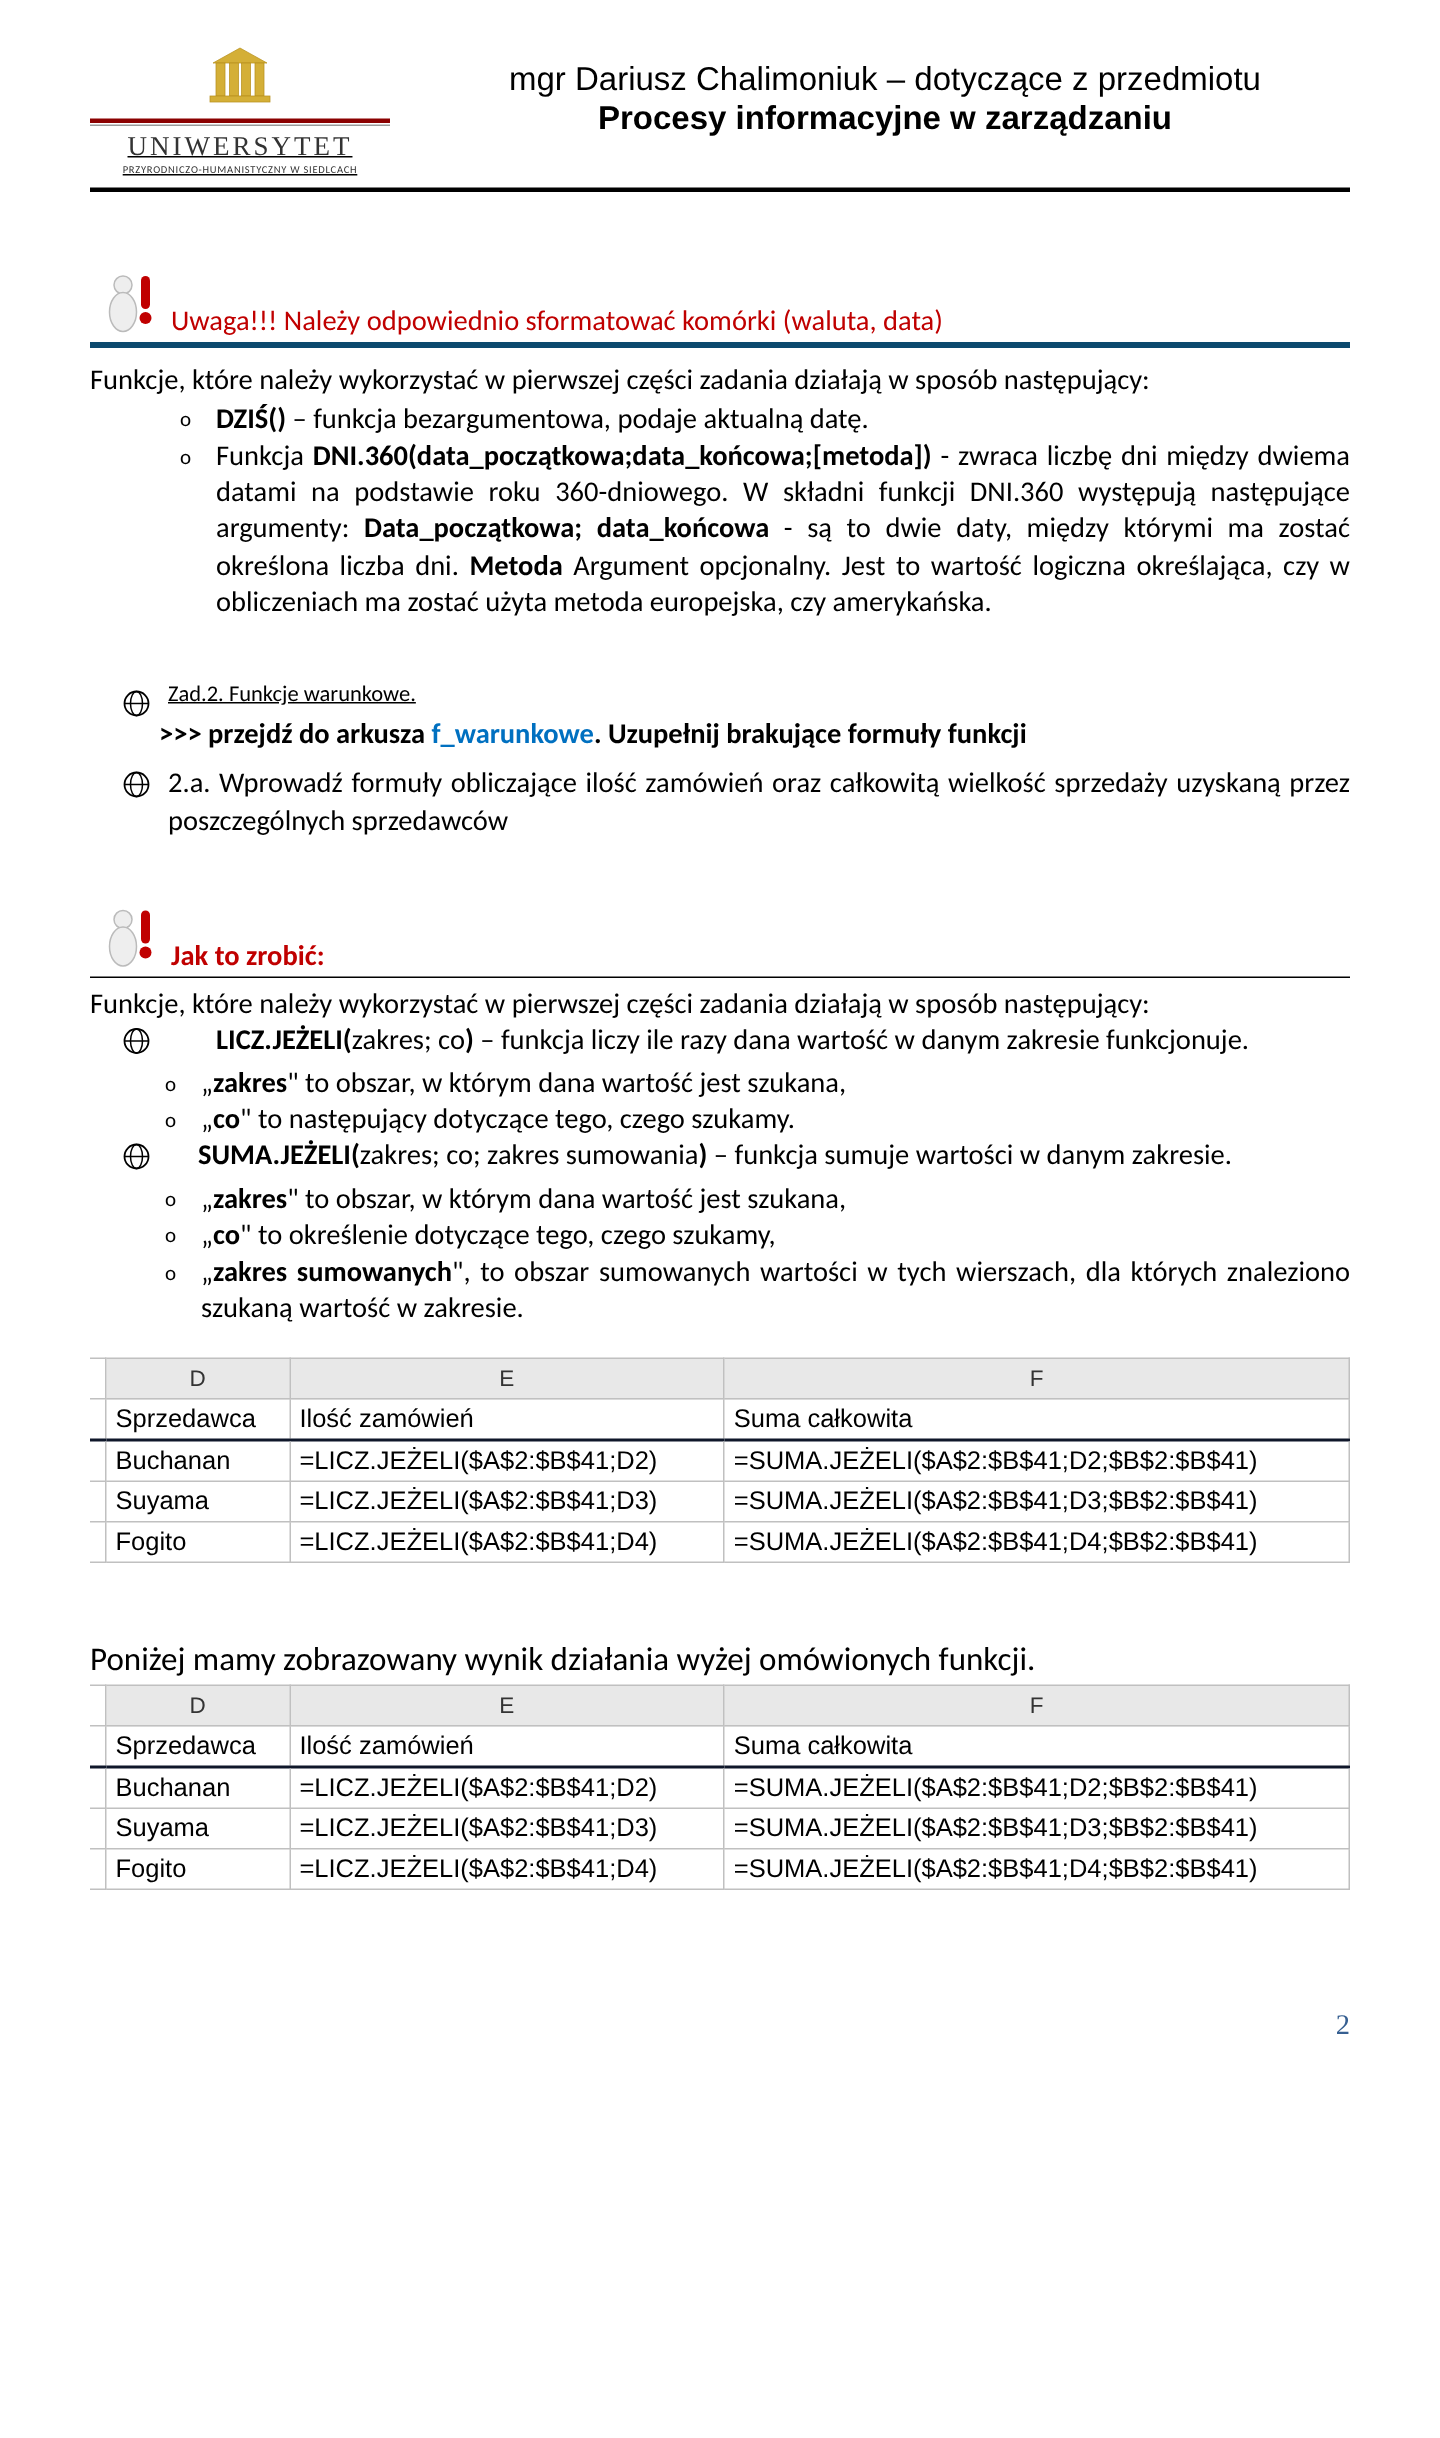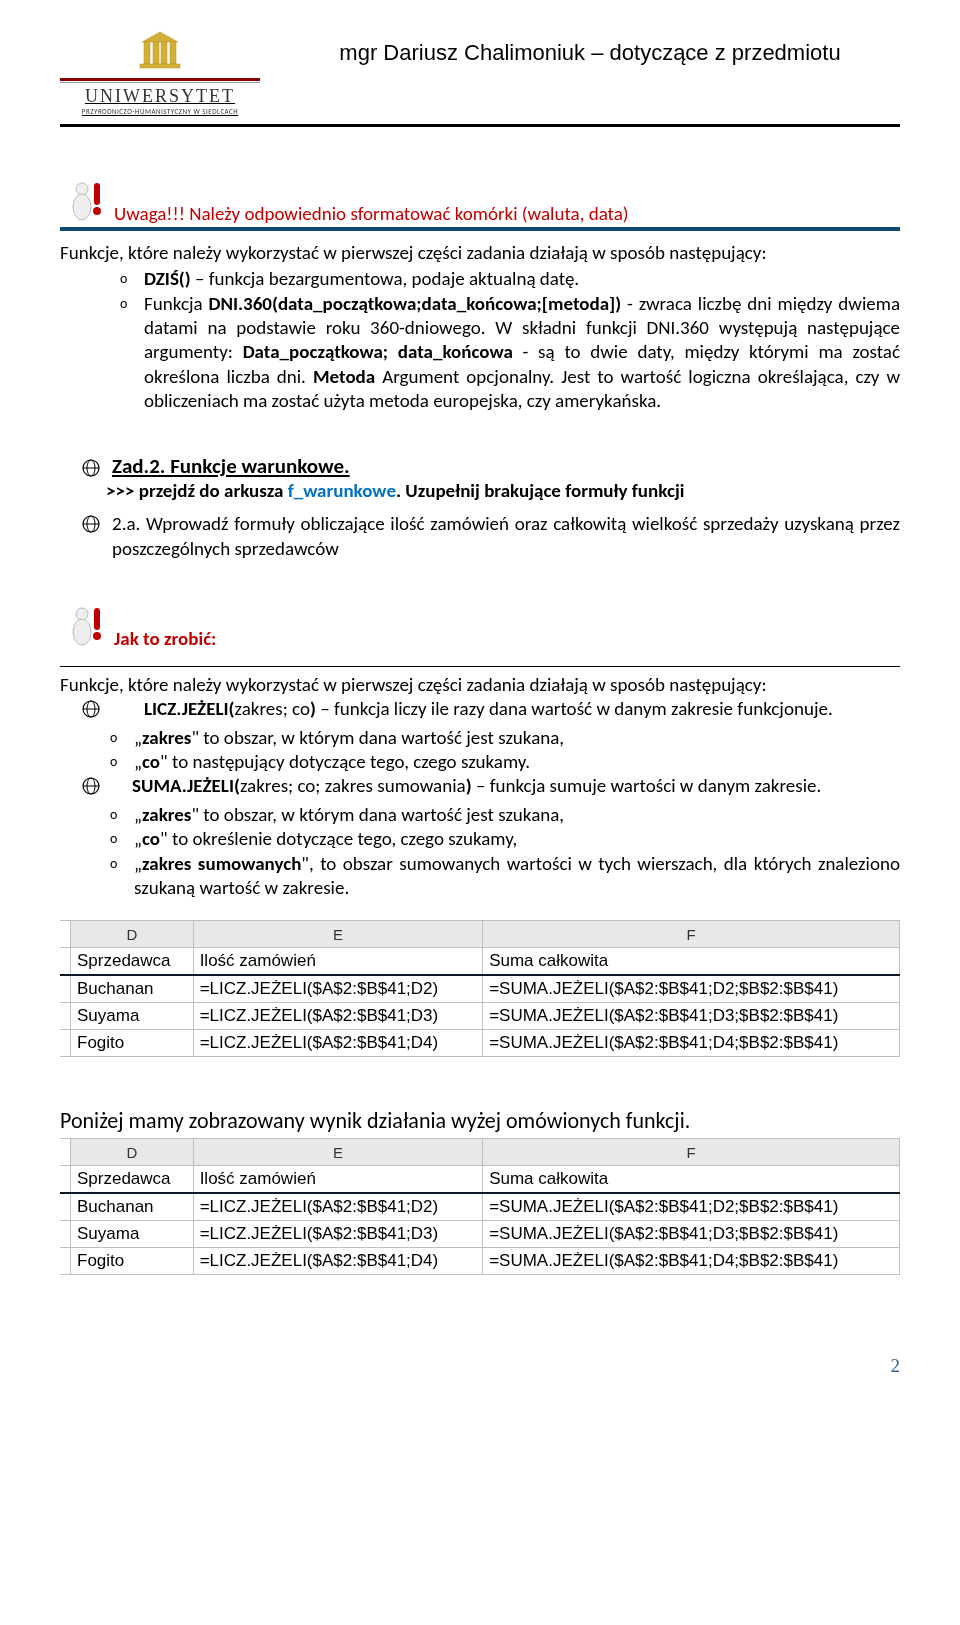--- a/index.html
+++ b/index.html
@@ -93,22 +93,22 @@
     flex: none;
   }
   .subitem2 {
     display: flex;
     gap: 10px;
     text-align: justify;
     margin-left: 50px;
   }
   .b { font-weight: bold; }
   .section-head {
-    font-size: 21px;
-    font-weight: bold;
+    font-size: 15px;
+    font-weight: normal;
     text-decoration: underline;
     margin-top: 40px;
     margin-bottom: 12px;
     margin-left: 46px;
   }
   .instr {
     font-size: 19px;
     font-weight: bold;
     margin-left: 46px;
     margin-bottom: 10px;
@@ -126,21 +126,21 @@
   .globe {
     width: 18px; height: 18px;
     flex: none;
     margin-top: 3px;
   }
   .howto-row {
     display: flex;
     align-items: flex-end;
     gap: 6px;
     border-bottom: 1px solid #000;
-    padding-bottom: 16px;
+    padding-bottom: 2px;
     margin-top: 40px;
     margin-bottom: 6px;
   }
   .howto-text {
     color: #c00000;
     font-size: 19px;
     font-weight: bold;
   }
   .sheet {
     border-collapse: collapse;
@@ -198,20 +198,21 @@
           <rect x="10" y="34" width="40" height="4"></rect>
         </g>
       </svg>
       <div class="logo-rule-red"></div>
       <div class="logo-rule-gray"></div>
       <div class="uni-title">UNIWERSYTET</div>
       <div class="uni-sub">PRZYRODNICZO-HUMANISTYCZNY W SIEDLCACH</div>
     </div>
     <div class="header-titles">
       <div class="header-line1">mgr Dariusz Chalimoniuk – dotyczące z przedmiotu</div>
+      <div class="header-line2">Procesy informacyjne w zarządzaniu</div>
     </div>
   </div>
 
   <div class="warning-row">
     <svg class="warn-icon" viewBox="0 0 48 48">
       <circle cx="22" cy="12" r="6" fill="#eee" stroke="#bbb"></circle>
       <ellipse cx="22" cy="30" rx="9" ry="13" fill="#eee" stroke="#bbb"></ellipse>
       <rect x="34" y="6" width="6" height="22" rx="3" fill="#c00000"></rect>
       <circle cx="37" cy="34" r="4" fill="#c00000"></circle>
     </svg>

